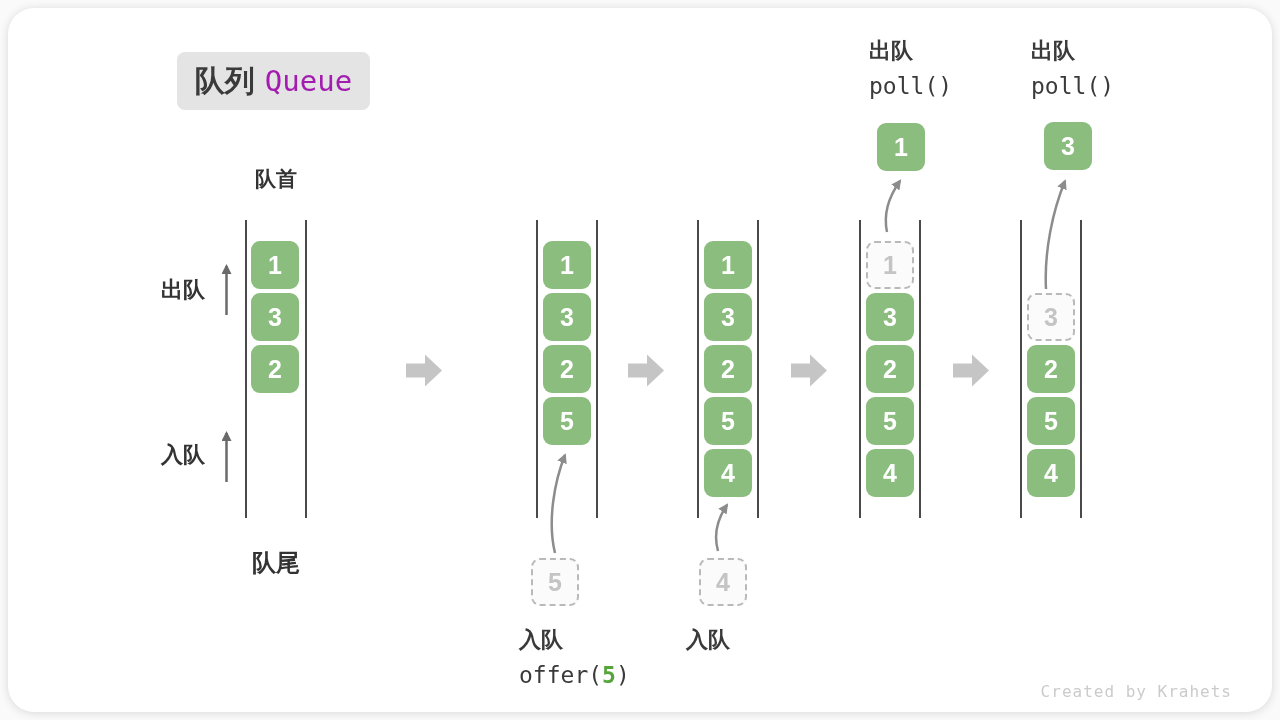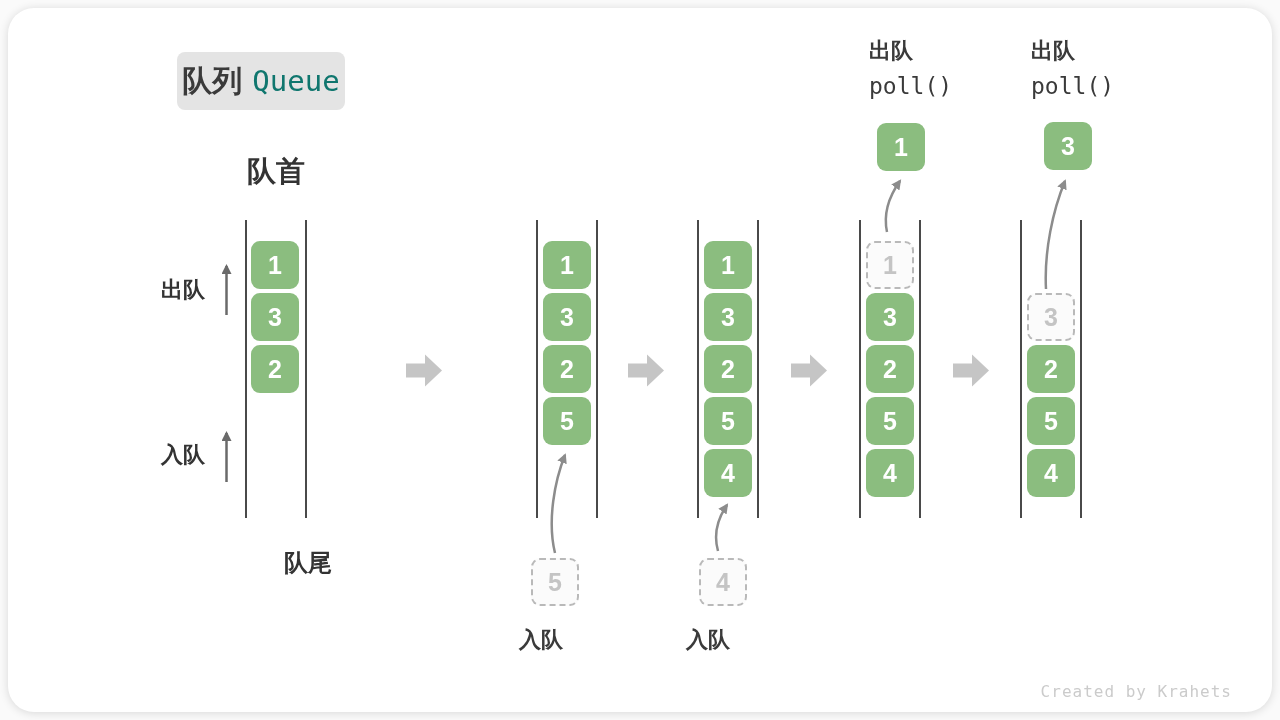--- a/index.html
+++ b/index.html
@@ -6,31 +6,31 @@
   html,body { width:1280px; height:720px; background:#fafafa; font-family:"Liberation Sans", sans-serif; }
   .card {
     position:absolute; left:8px; top:8px; width:1264px; height:704px;
     background:#ffffff; border-radius:26px;
     box-shadow:0 1px 10px rgba(0,0,0,0.14);
     overflow:hidden;
   }
 
   
   .title-box {
-    position:absolute; left:169px; top:44px; width:168px; height:58px;
+    position:absolute; left:169px; top:44px; width:193px; height:58px;
     background:#e4e4e4; border-radius:8px;
     display:flex; align-items:center; justify-content:center; gap:10px;
   }
   .title-zh { font-size:30px; font-weight:bold; color:#3a3a3a; }
-  .title-en { font-size:29px; color:#0f766e; font-family:"DejaVu Sans Mono", monospace; }
+  .title-en { font-size:29px; color:#a21caf; font-family:"DejaVu Sans Mono", monospace; }
 
   
   .lbl { position:absolute; color:#333333; font-weight:bold; }
-  .lbl-front { left:238px; top:144px; width:60px; text-align:center; font-size:29px; }
-  .lbl-rear  { left:238px; top:539px; width:60px; text-align:center; font-size:24px;margin-left:32px; }
+  .lbl-front { left:238px; top:157px; width:60px; text-align:center; font-size:21px; }
+  .lbl-rear  { left:238px; top:539px; width:60px; text-align:center; font-size:24px; }
   .lbl-deq   { left:151px; top:267px; width:48px; text-align:center; font-size:22px; }
   .lbl-enq   { left:151px; top:432px; width:48px; text-align:center; font-size:22px; }
 
   
   .rail { position:absolute; top:212px; width:2px; height:298px; background:#4a4a4a; }
 
   
   .cell {
     position:absolute; width:48px; height:48px; border-radius:9px;
     background:#8bbd7f; color:#ffffff;
@@ -137,20 +137,21 @@
     <line x1="218.5" y1="307" x2="218.5" y2="258" stroke="#6a6a6a" stroke-width="2.5" marker-end="url(#ah-dark)"></line>
     <line x1="218.5" y1="474" x2="218.5" y2="425" stroke="#6a6a6a" stroke-width="2.5" marker-end="url(#ah-dark)"></line>
     <path d="M 547 545 C 539 512 547 472 557 447" fill="none" stroke="#8c8c8c" stroke-width="2.5" marker-end="url(#ah-gray)"></path>
     <path d="M 710 543 C 705 525 710 510 719 497" fill="none" stroke="#8c8c8c" stroke-width="2.5" marker-end="url(#ah-gray)"></path>
     <path d="M 879 224 C 875 205 882 187 892 173" fill="none" stroke="#8c8c8c" stroke-width="2.5" marker-end="url(#ah-gray)"></path>
     <path d="M 1038 281 C 1036 243 1045 202 1057 173" fill="none" stroke="#8c8c8c" stroke-width="2.5" marker-end="url(#ah-gray)"></path>
   </svg>
 
   <div class="op" style="left:511px; top:615px">
     <div class="op-zh">入队</div>
+    <div class="op-code"><span>offer(</span><span class="green">5</span><span>)</span></div>
   </div>
   <div class="op" style="left:678px; top:615px">
     <div class="op-zh">入队</div>
   </div>
   <div class="op" style="left:861px; top:26px">
     <div class="op-zh">出队</div>
     <div class="op-code">poll()</div>
   </div>
   <div class="op" style="left:1023px; top:26px">
     <div class="op-zh">出队</div>

